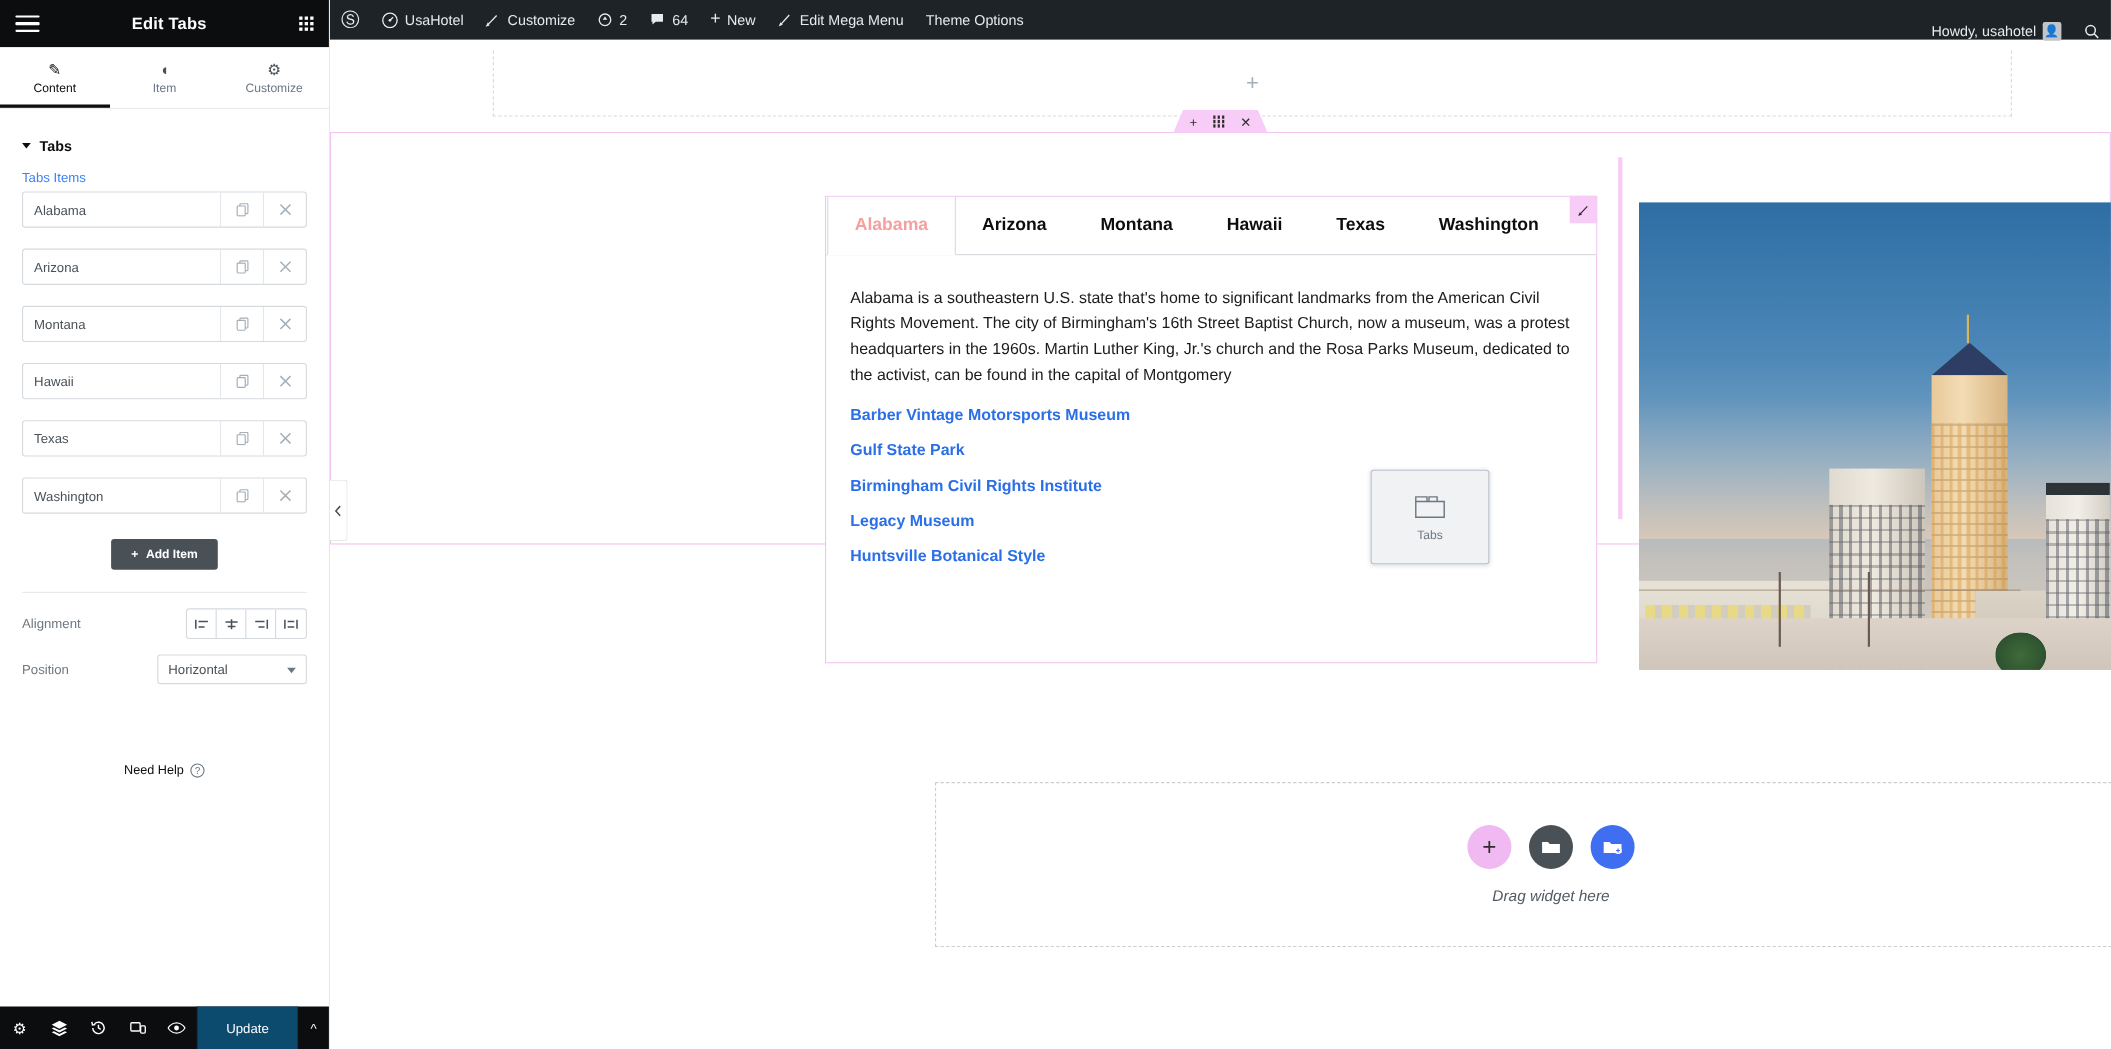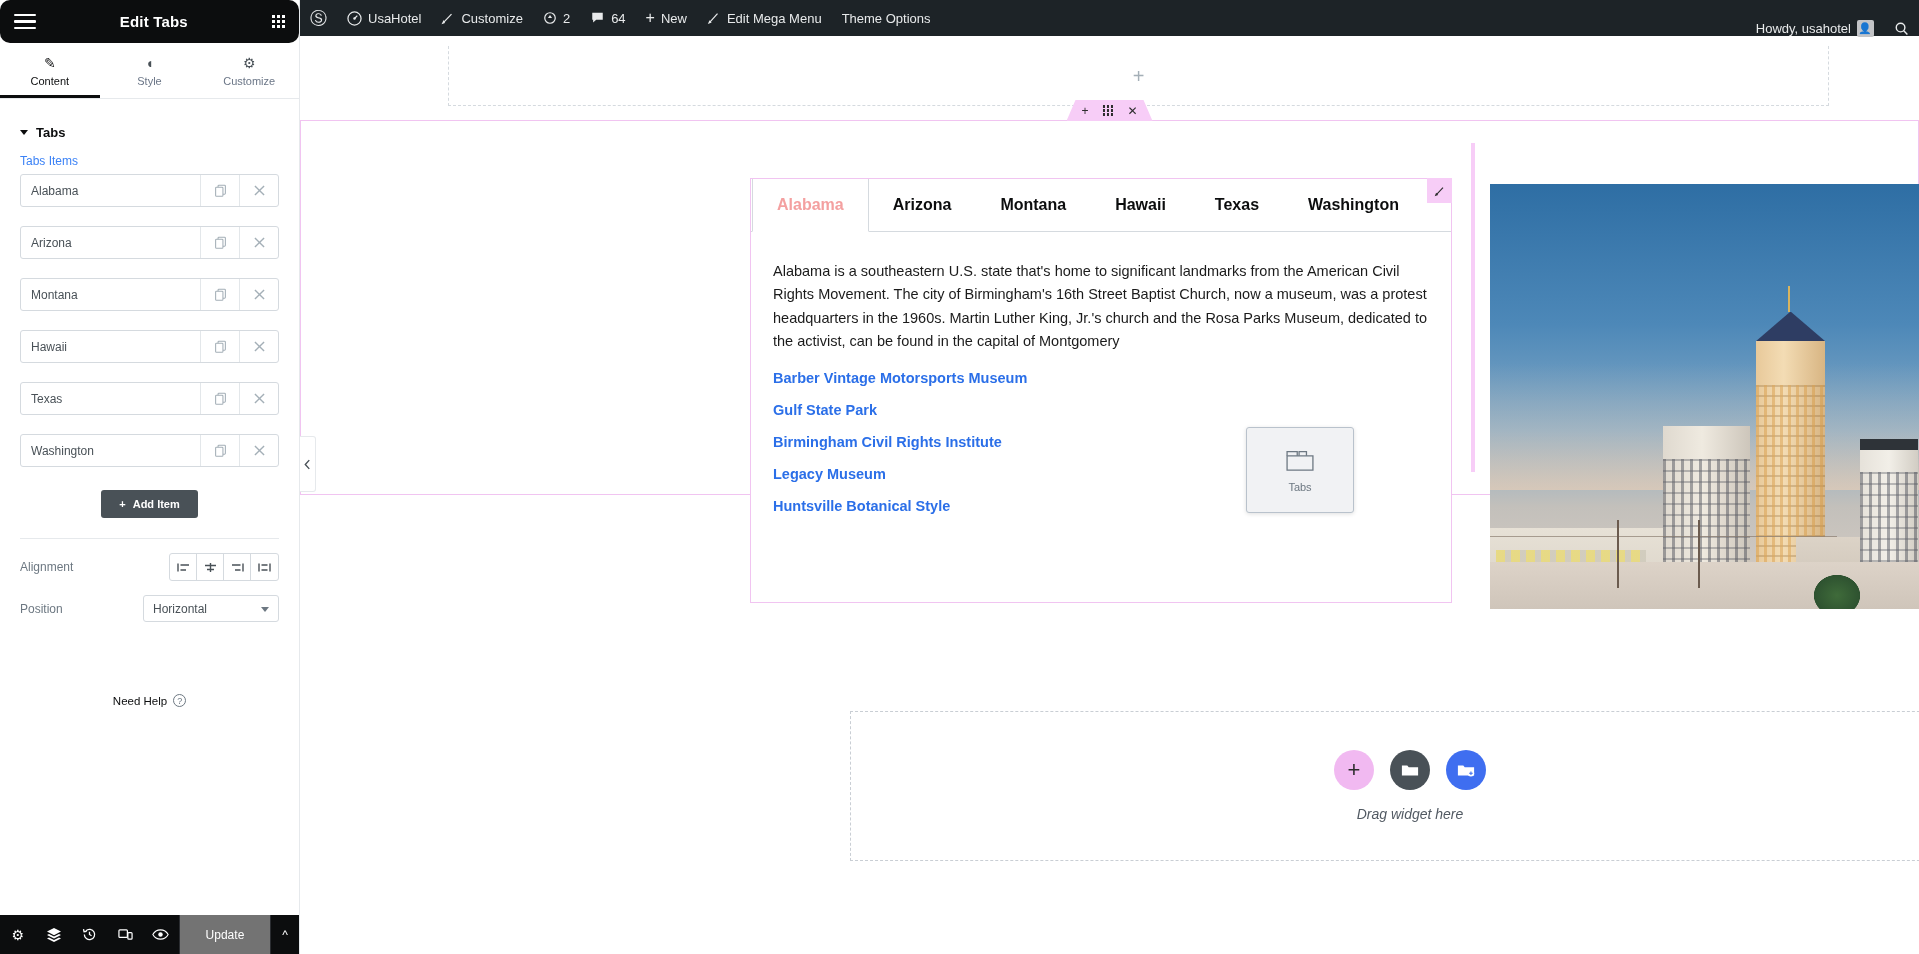--- a/index.html
+++ b/index.html
@@ -16,21 +16,21 @@
     position: absolute; left: 0; top: 0;
     width: 300px; height: 954px;
     background: #ffffff;
     border-right: 1px solid #e6e9ec;
     display: flex; flex-direction: column;
     z-index: 40;
   }
   .panel-header {
     height: 43px; background: #0c0d0e;
     display: flex; align-items: center; justify-content: space-between;
-    padding: 0 14px; flex: 0 0 auto; border-radius: 10px;
+    padding: 0 14px; flex: 0 0 auto;
   }
   .panel-header .ph-title {
     color: #ffffff; font-size: 15px; font-weight: bold;
     letter-spacing: .2px;
   }
   .hamburger { width: 22px; cursor: pointer; }
   .hamburger span {
     display: block; height: 2.5px; background: #fff;
     margin: 4px 0; border-radius: 1px;
   }
@@ -132,21 +132,21 @@
 
   .panel-footer {
     height: 39px; background: #0c0d0e; display: flex; align-items: center;
     flex: 0 0 auto;
   }
   .pf-ico {
     width: 40px; height: 39px; display: flex; align-items: center;
     justify-content: center; color: #fff; cursor: pointer; font-size: 14px;
   }
   .pf-update {
-    margin-left: auto; background: #737373; color: #fff;
+    margin-left: auto; background: #0c4a6e; color: #fff;
     height: 39px; padding: 0 26px; display: flex; align-items: center;
     font-size: 12px; cursor: pointer;
     border-left: 1px solid #2b2d31;
   }
   .pf-caret {
     width: 32px; height: 39px; display: flex; align-items: center;
     justify-content: center; color: #fff; cursor: pointer; font-size: 12px;
     border-left: 1px solid #2b2d31;
   }
 
@@ -384,21 +384,21 @@
     </div>
   </div>
 
   <div class="panel-tabs">
     <div class="panel-tab active">
       <span class="ico">✎</span>
       <span>Content</span>
     </div>
     <div class="panel-tab">
       <span class="ico">◖</span>
-      <span>Style</span>
+      <span>Item</span>
     </div>
     <div class="panel-tab">
       <span class="ico">⚙</span>
       <span>Customize</span>
     </div>
   </div>
 
   <div class="panel-body">
 
     <div class="section-head">

